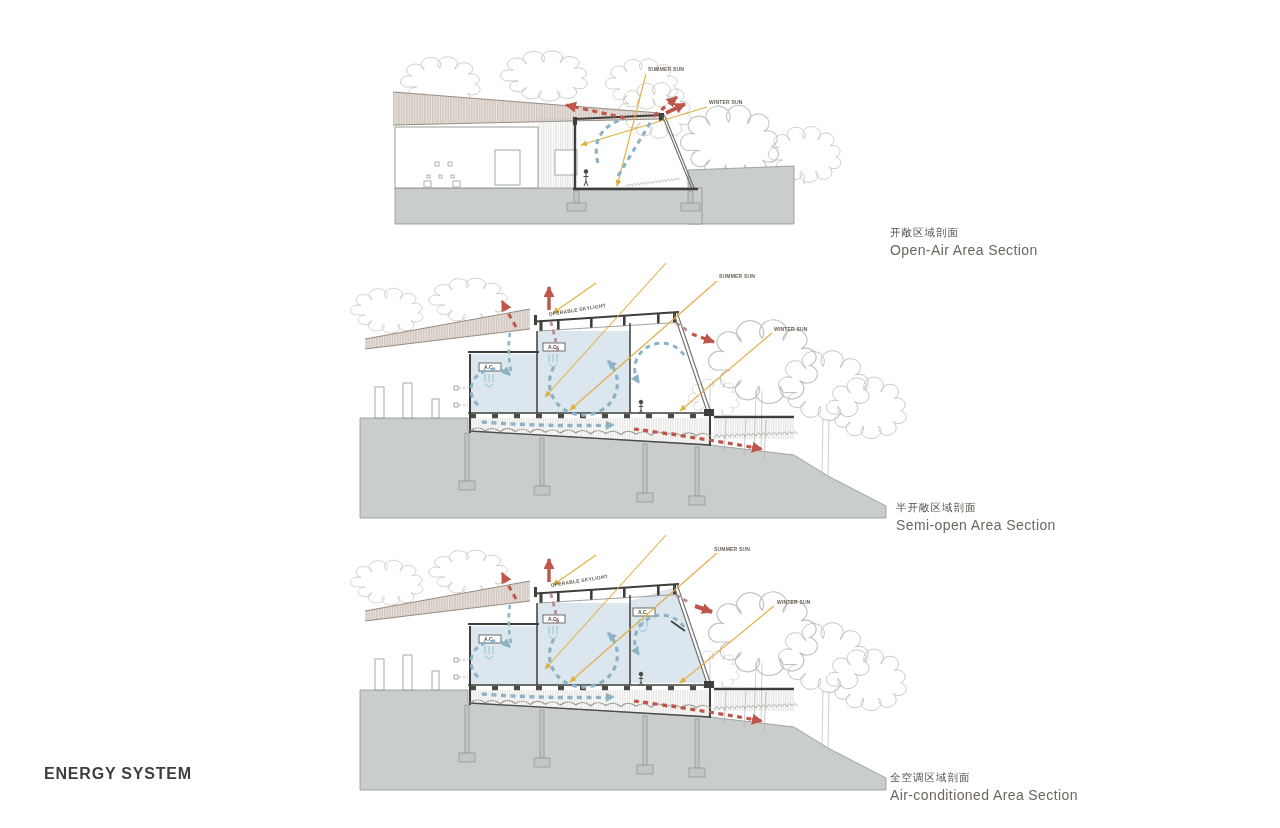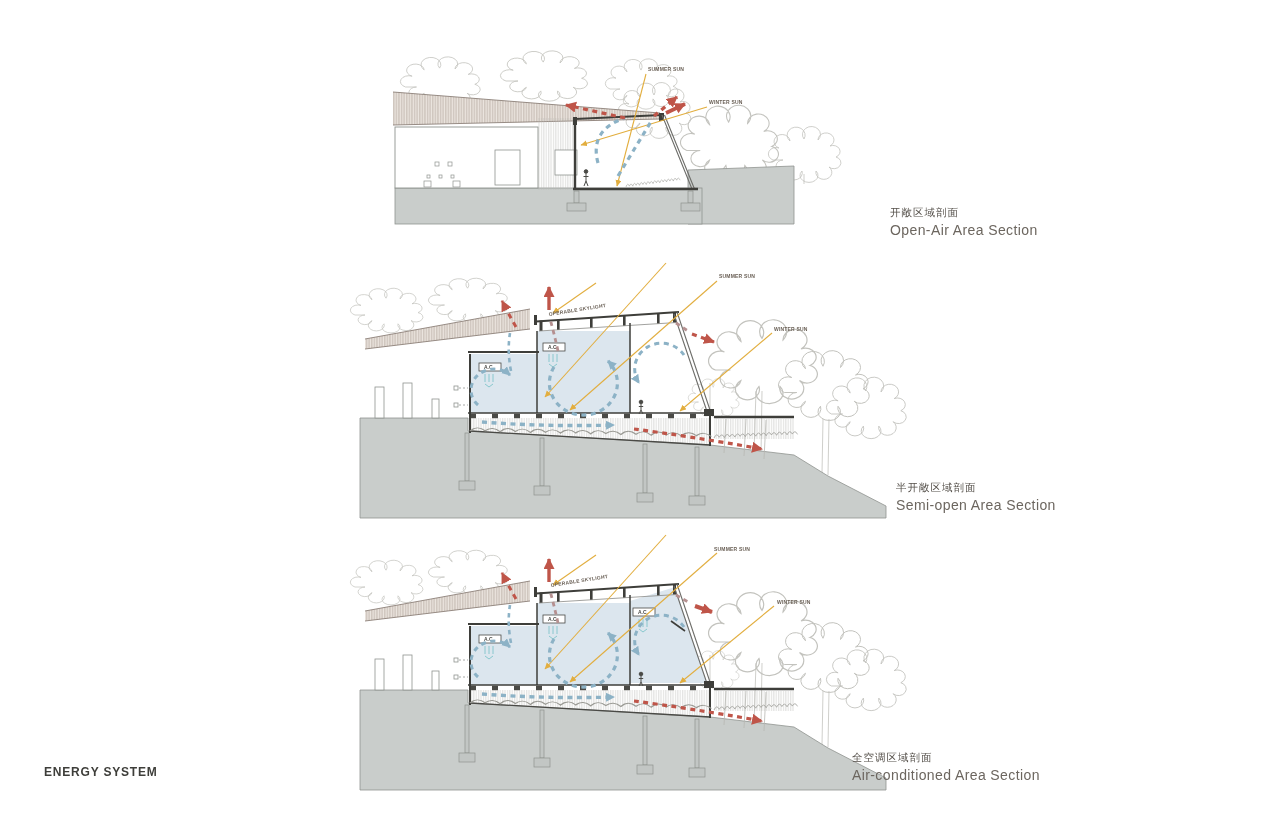--- a/index.html
+++ b/index.html
@@ -1,23 +1,23 @@
 <!DOCTYPE html>
 <html><head>
 <meta charset="utf-8">
 <style>
   html,body{margin:0;padding:0;background:#f6f6f4;}
   body{width:1280px;height:828px;position:relative;overflow:hidden;
        font-family:"Liberation Sans",sans-serif;}
   .sheet{position:absolute;inset:0;background:#ffffff;}
   .fig{position:absolute;}
-  .caption{position:absolute;color:#5b564f;}
+  .caption{position:absolute;color:#5b564f;margin-top:20px;}
   .cap-zh{font-size:10.5px;letter-spacing:1px;color:#55504a;margin-bottom:2px;}
   .cap-en{font-size:14px;letter-spacing:0.4px;color:#6c665f;}
-  .energy-title{position:absolute;left:44px;top:765px;font-size:12px;font-weight:bold;
+  .energy-title{position:absolute;left:44px;top:765px;font-size:16px;font-weight:bold;
                 letter-spacing:0.8px;color:#3e3e3a;}
   svg{display:block;overflow:visible;}
   svg text{font-family:"Liberation Sans",sans-serif;font-weight:bold;fill:#6a6056;}
   .lbl{font-size:5px;letter-spacing:0.2px;}
   .ac-txt{font-size:5px;fill:#4a4a46;}
 </style>
 </head>
 <body>
 
 <div class="sheet">
@@ -354,20 +354,20 @@
 </div>
 
 <div class="caption" style="left:890px;top:206px">
   <div class="cap-zh">开敞区域剖面</div>
   <div class="cap-en">Open-Air Area Section</div>
 </div>
 <div class="caption" style="left:896px;top:481px">
   <div class="cap-zh">半开敞区域剖面</div>
   <div class="cap-en">Semi-open Area Section</div>
 </div>
-<div class="caption" style="left:852px;top:751px">
+<div class="caption" style="left:890px;top:751px">
   <div class="cap-zh">全空调区域剖面</div>
   <div class="cap-en">Air-conditioned Area Section</div>
 </div>
 
 <div class="energy-title">ENERGY SYSTEM</div>
 
 </div>
 
 </body></html>

